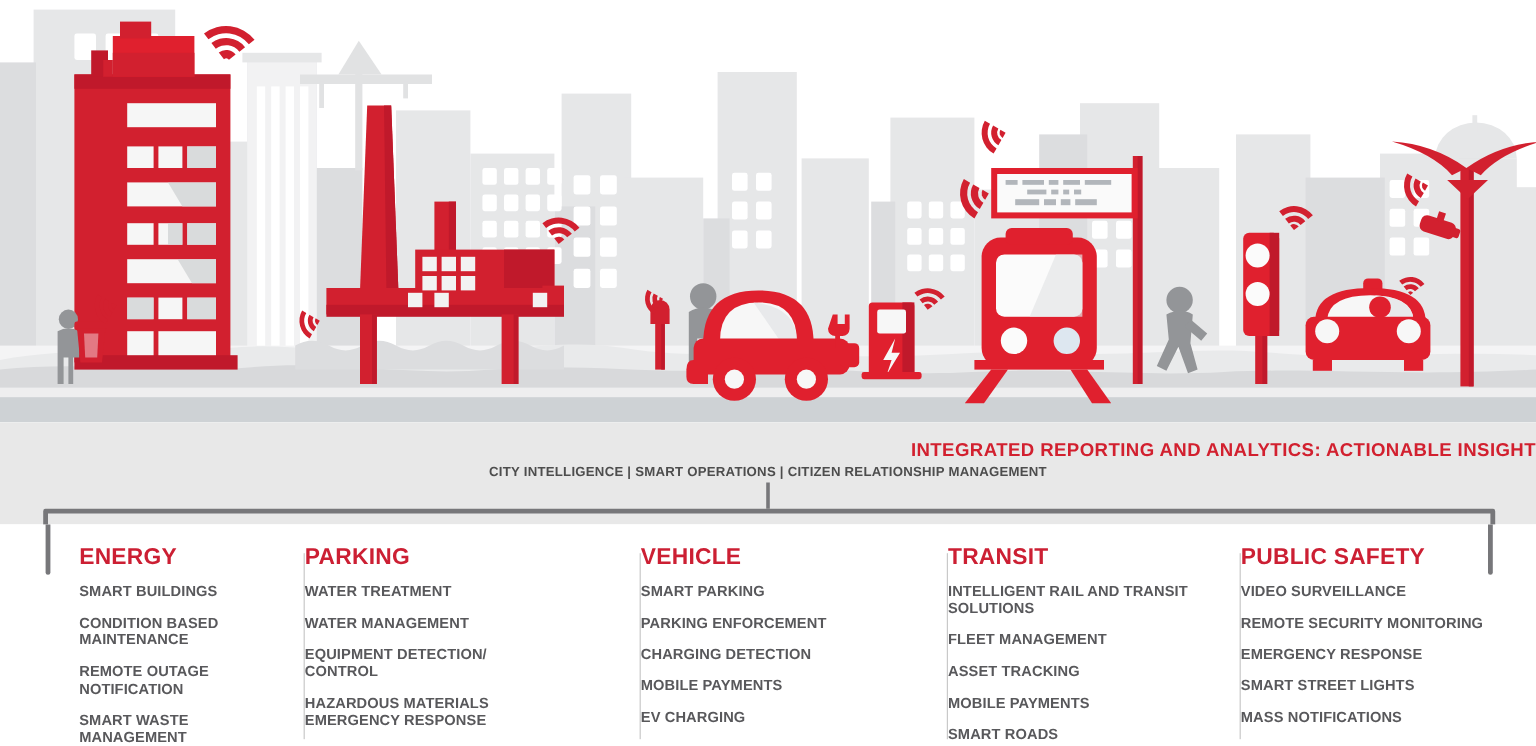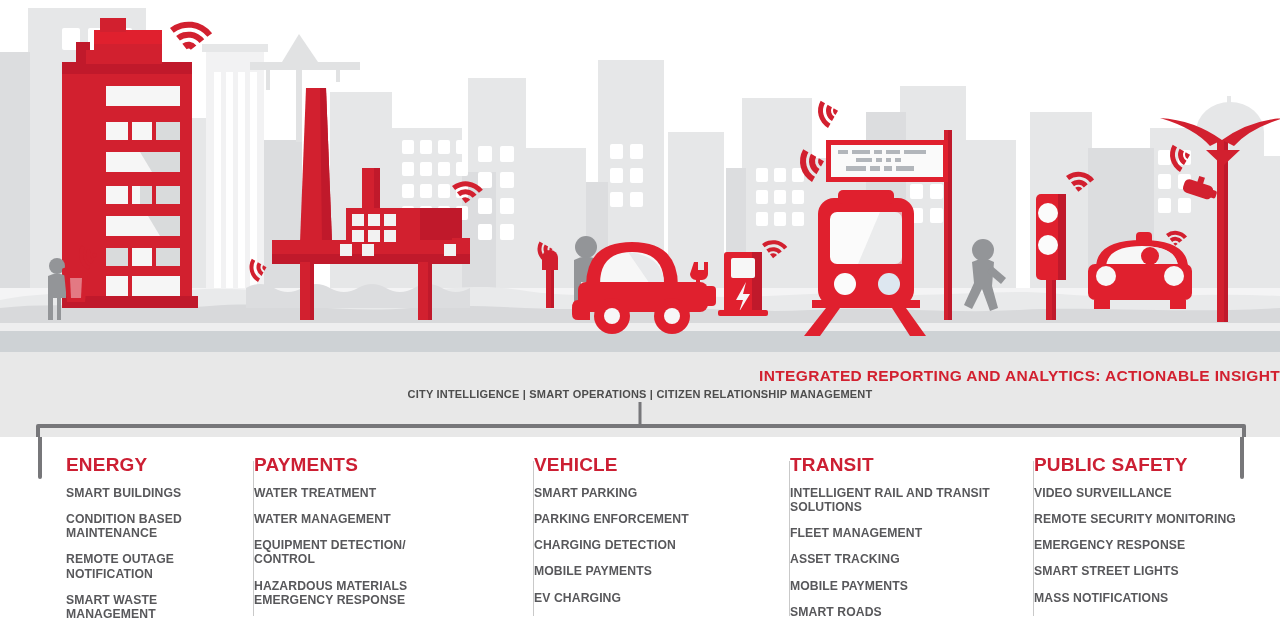--- a/index.html
+++ b/index.html
@@ -498,21 +498,21 @@
     <div class="col c0">
       <div class="col-title">ENERGY</div>
       <div class="col-item">SMART BUILDINGS</div>
       <div class="col-item">CONDITION BASED MAINTENANCE</div>
       <div class="col-item">REMOTE OUTAGE NOTIFICATION</div>
       <div class="col-item">SMART WASTE MANAGEMENT</div>
       <div class="col-divider"></div>
     </div>
 
     <div class="col c1">
-      <div class="col-title">PAYMENTS</div>
+      <div class="col-title">PARKING</div>
       <div class="col-item">WATER TREATMENT</div>
       <div class="col-item">WATER MANAGEMENT</div>
       <div class="col-item">EQUIPMENT DETECTION/ CONTROL</div>
       <div class="col-item">HAZARDOUS MATERIALS EMERGENCY RESPONSE</div>
       <div class="col-divider"></div>
     </div>
 
     <div class="col c2">
       <div class="col-title">VEHICLE</div>
       <div class="col-item">SMART PARKING</div>

